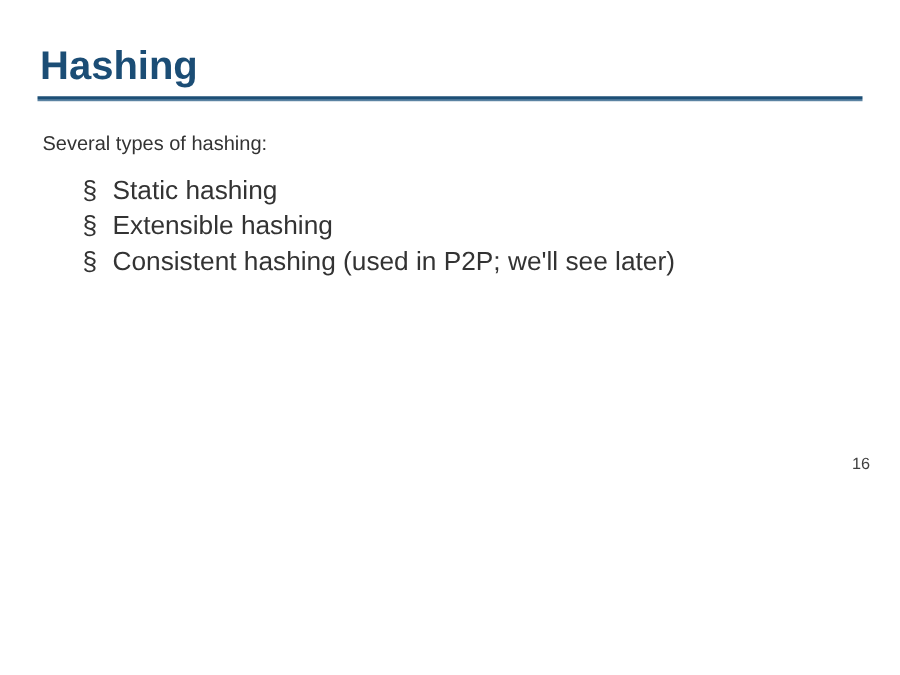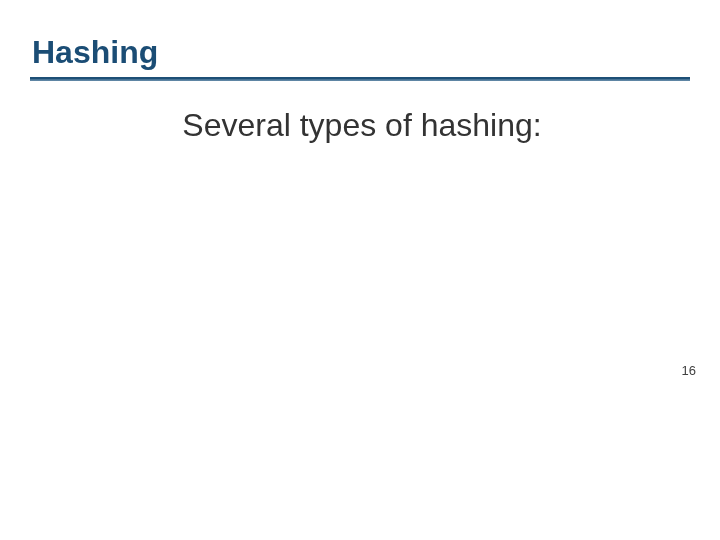--- a/index.html
+++ b/index.html
@@ -25,24 +25,23 @@
     font-weight: bold;
     color: #1b4d75;
     margin: 0 0 6px 2px;
   }
   .rule {
     height: 4px;
     background: linear-gradient(to bottom, #1d4f76 0%, #1d4f76 50%, #3b6a8e 50%, #6a8eab 100%);
     margin-bottom: 26px;
   }
   .intro {
-    font-size: 32px;
+    font-size: 16px;
     color: #333;
     margin: 0 0 14px 4px;
-    text-align: center;
   }
   .bullets {
     list-style: none;
     padding: 0;
     margin: 0 0 0 36px;
   }
   .bullets li {
     font-size: 21px;
     color: #333;
     line-height: 1.35;
@@ -65,14 +64,19 @@
     color: #404040;
   }
 </style>
 </head>
 <body>
 
 <div class="slide">
   <h1 class="title">Hashing</h1>
   <div class="rule"></div>
   <p class="intro">Several types of hashing:</p>
+  <ul class="bullets">
+    <li>Static hashing</li>
+    <li>Extensible hashing</li>
+    <li>Consistent hashing (used in P2P; we'll see later)</li>
+  </ul>
   <div class="pagenum">16</div>
 </div>
 
 </body></html>

